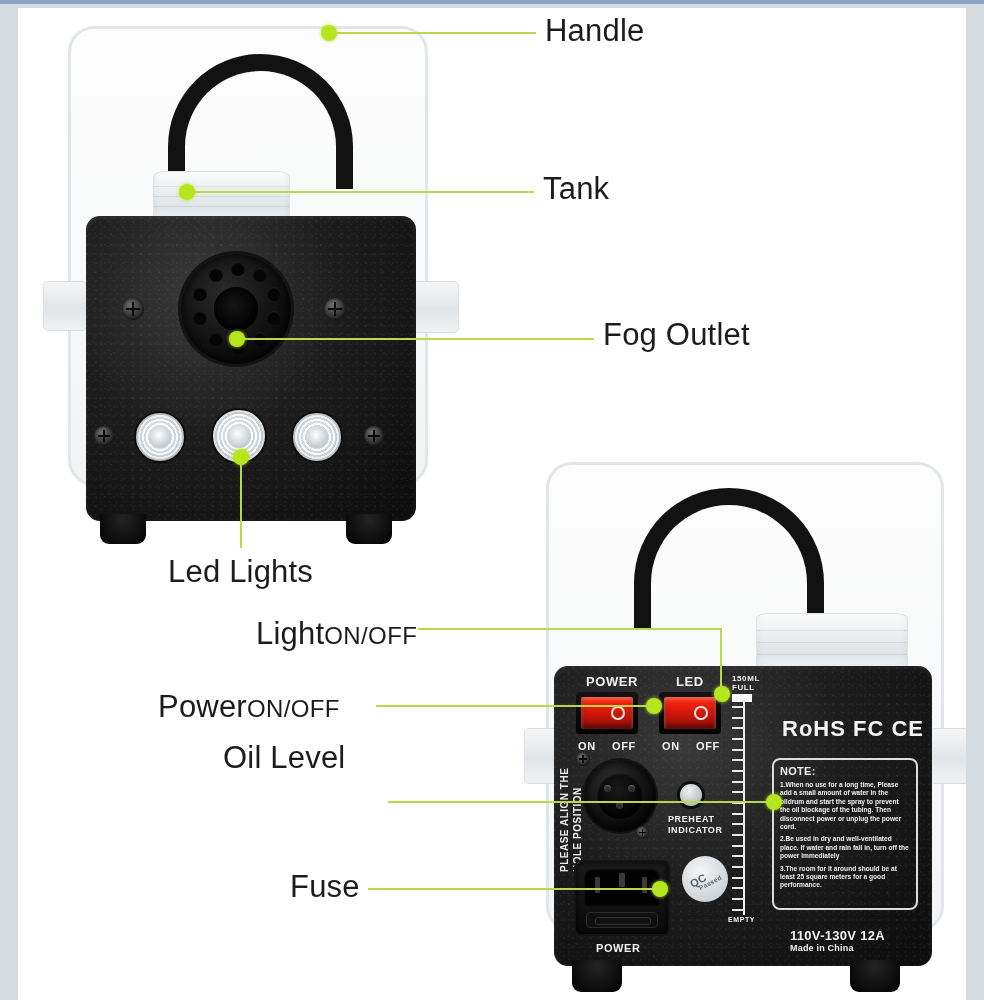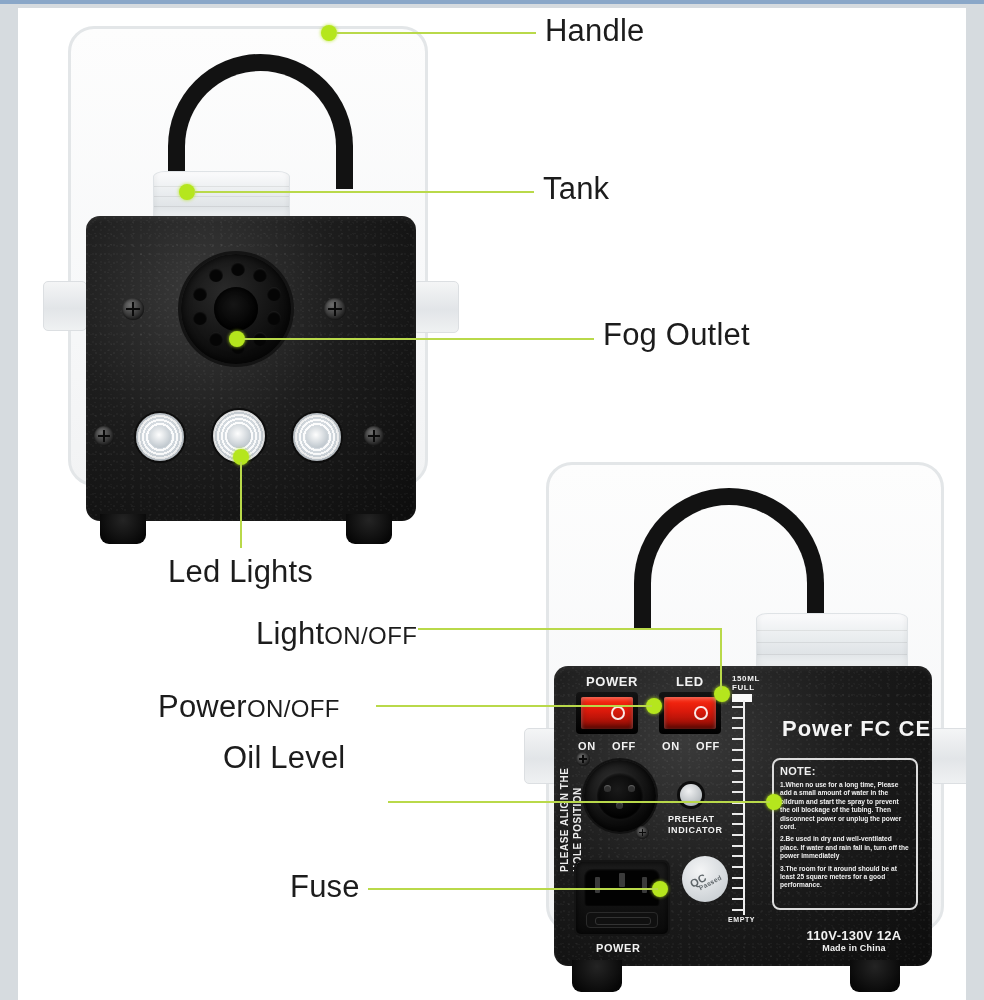--- a/index.html
+++ b/index.html
@@ -327,21 +327,21 @@
     display: flex; align-items: center; justify-content: center;
   }
   .qc span {
     font-size: 11px; font-weight: 700; color: #5e6569;
     transform: rotate(-28deg); letter-spacing: .3px;
   }
   .qc span small { font-size: 6.5px; display:block; margin-left:6px; margin-top:-2px; }
 
   .spec {
     position: absolute;
-    color: #f2f2f2; text-align: center; white-space: nowrap;
+    color: #f2f2f2; text-align: left; white-space: nowrap;
   }
   .spec .v { font-size: 13px; font-weight: 700; letter-spacing: .3px; }
   .spec .m { font-size: 9px; font-weight: 700; letter-spacing: .2px; }
 </style>
 </head>
 <body>
 
 <div id="page">
 
   <div class="top-blue-strip"></div>
@@ -481,21 +481,21 @@
         </div>
         <div class="panel-text sm" style="left:42px; top:276px;">POWER</div>
 
         <div class="qc" style="left:128px; top:190px; width:46px; height:46px;">
           <span>
             <em style="font-style:normal">QC</em>
             <small>Passed</small>
           </span>
         </div>
 
-        <div class="marks" style="left:228px; top:50px;">Power FC CE</div>
+        <div class="marks" style="left:228px; top:50px;">RoHS FC CE</div>
 
         <div class="note-box" style="left:218px; top:92px; width:146px; height:152px;">
           <div class="note-title">NOTE:</div>
           <div class="note-p">1.When no use for a long time, Please add a small amount of water in the oildrum and start the spray to prevent the oil blockage of the tubing.  Then disconnect power or unplug the power cord.</div>
           <div class="note-p">2.Be used in dry and well-ventilated place.  If water and rain fall in, turn off the power immediately</div>
           <div class="note-p">3.The room for it around should be at least 25 square meters for a good performance.</div>
         </div>
 
         <div class="spec" style="left:236px; top:262px; width:128px;">
           <div class="v">110V-130V  12A</div>

